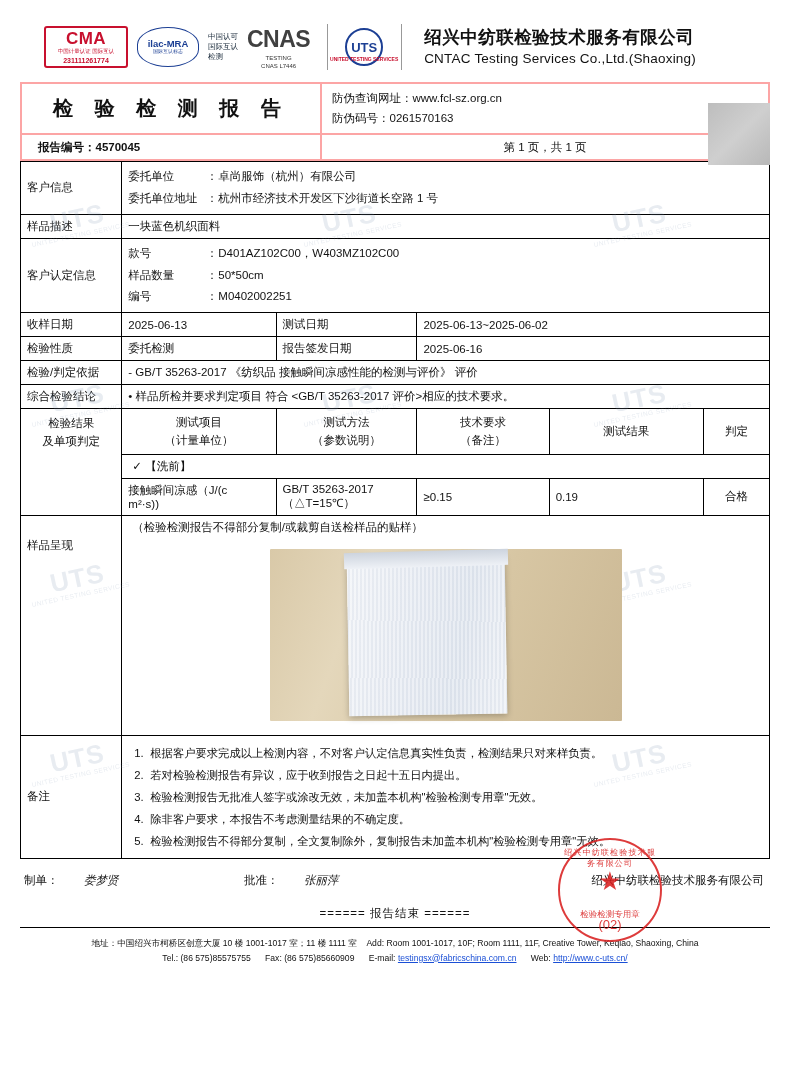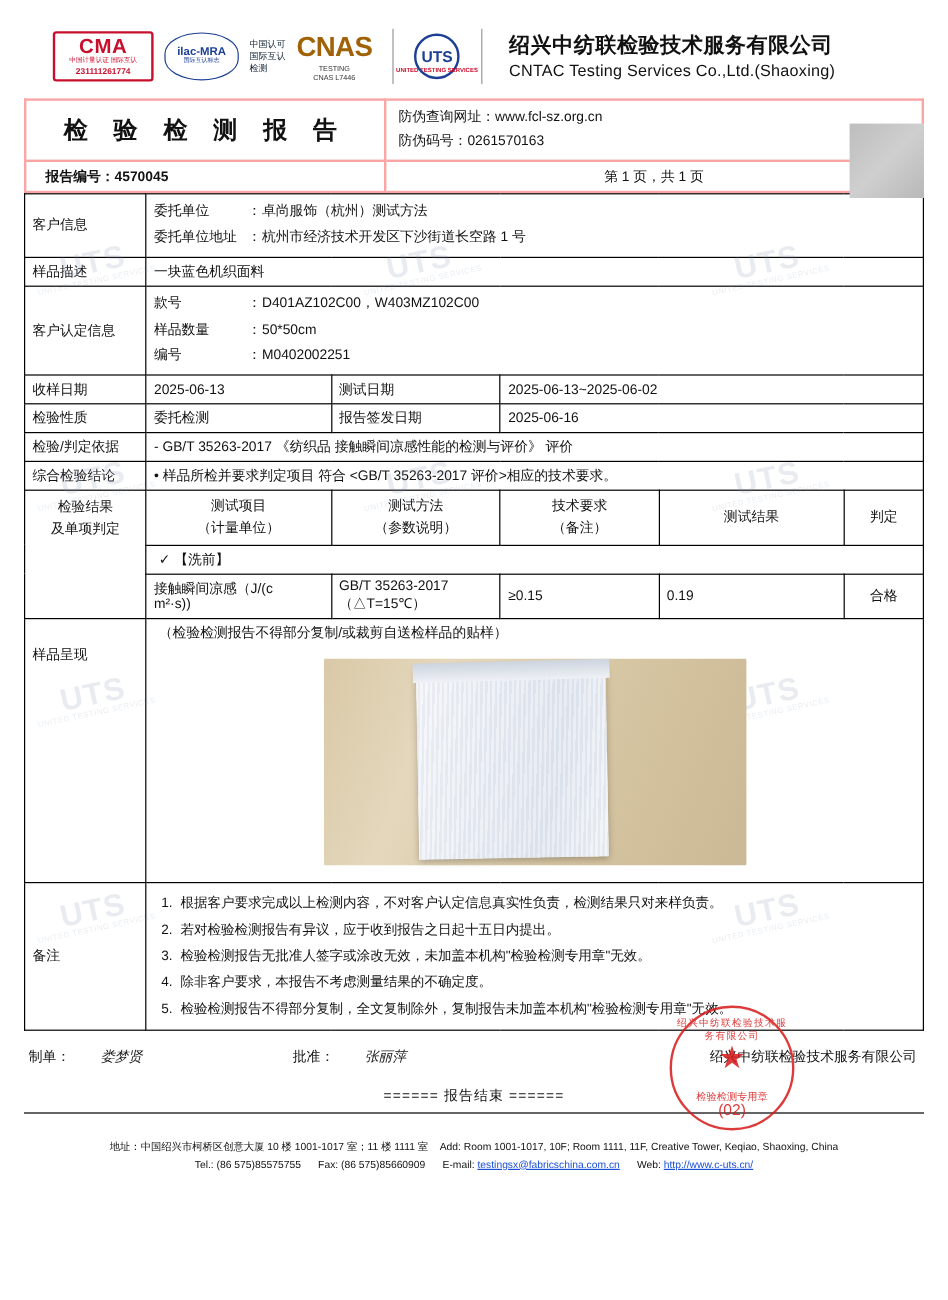--- a/index.html
+++ b/index.html
@@ -30,21 +30,21 @@
   .logo-cma .sm { font-size: 5.5px; margin-top:2px; color:#c8102e;}
   .logo-cma .num { font-size: 7px; margin-top:3px; color:#c8102e; font-weight:700;}
   .logo-ilac {
     width: 62px; height: 40px; border-radius: 50%/44%; border:1px solid #1c3f94;
     display:flex;flex-direction:column;align-items:center;justify-content:center;
     color:#1c3f94; line-height:1.1;
   }
   .logo-ilac .t1{font-size:9.5px;font-weight:700;}
   .logo-ilac .t2{font-size:5px;}
   .logo-cnas { display:flex; flex-direction:column; align-items:center; color:#0b3d91;}
-  .logo-cnas .main{font-size:23px; font-weight:700; letter-spacing:-0.5px; color:#a16207;}
+  .logo-cnas .main{font-size:23px; font-weight:700; letter-spacing:-0.5px; color:#404040;}
   .logo-cnas .sub{font-size:6px;color:#333;margin-top:2px;}
   .cnas-cn { font-size:7.5px; color:#123; line-height:1.35; text-align:left; }
   .divider-v { width:1px; height:46px; background:#999; margin:0 8px; }
   .logo-uts { display:flex; align-items:center; gap:4px; }
   .uts-circle {
     width:38px;height:38px;border-radius:50%;border:2px solid #1c3f94;
     display:flex;align-items:center;justify-content:center;color:#1c3f94;
     font-size:13px;font-weight:700;position:relative;
   }
   .uts-sub { font-size:5px; color:#c8102e; position:absolute; bottom:2px; left:50%; transform:translateX(-50%); white-space:nowrap;}
@@ -121,21 +121,21 @@
   .stamp .arc-top {
     position:absolute; top:7px; left:0; right:0; text-align:center;
     font-size:8.2px; letter-spacing:1px;
   }
   .stamp .bot { position:absolute; bottom:19px; left:0; right:0; text-align:center; font-size:8.5px;}
   .stamp .bot2 { position:absolute; bottom:8px; left:0; right:0; text-align:center; font-size:13px;}
 
   .end-line { text-align:center; font-size: 11.5px; margin: 12px 0 6px 0; letter-spacing:1px;}
 
   
-  .footer { border-top: 1px solid #000; width: 750px; margin: 0 auto; padding-top: 20px; }
+  .footer { border-top: 1px solid #000; width: 750px; margin: 0 auto; padding-top: 8px; }
   .footer div { font-size: 8.6px; text-align:center; line-height: 1.7; }
   .footer a { color: #1a4fd6; text-decoration: underline; }
 
   
   .wm {
     position:absolute; color: rgba(130,150,180,.18); font-weight:700;
     font-size: 26px; transform: rotate(-12deg); pointer-events:none;
     line-height: 1.05; text-align:center; letter-spacing:1px;
   }
   .wm small { display:block; font-size:6.5px; letter-spacing:.5px; font-weight:400;}
@@ -219,21 +219,21 @@
         <col style="width:60px">
     </colgroup>
 
     <tbody>
         <tr>
       <td class="lbl-col">客户信息</td>
       <td colspan="5" class="kv tall">
         <div class="kv-row">
               <span class="kv-k">委托单位</span>
               <span class="kv-colon">：</span>
-              <span>卓尚服饰（杭州）测试方法</span>
+              <span>卓尚服饰（杭州）有限公司</span>
             </div>
         <div class="kv-row">
               <span class="kv-k">委托单位地址</span>
               <span class="kv-colon">：</span>
               <span>杭州市经济技术开发区下沙街道长空路 1 号</span>
             </div>
       </td>
     </tr>
 
     <tr>

